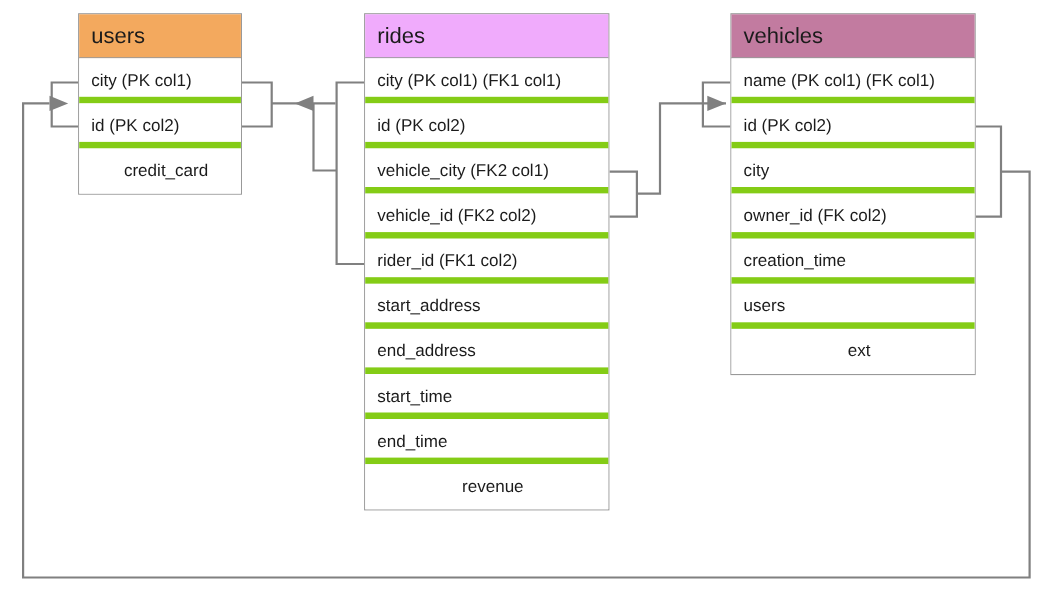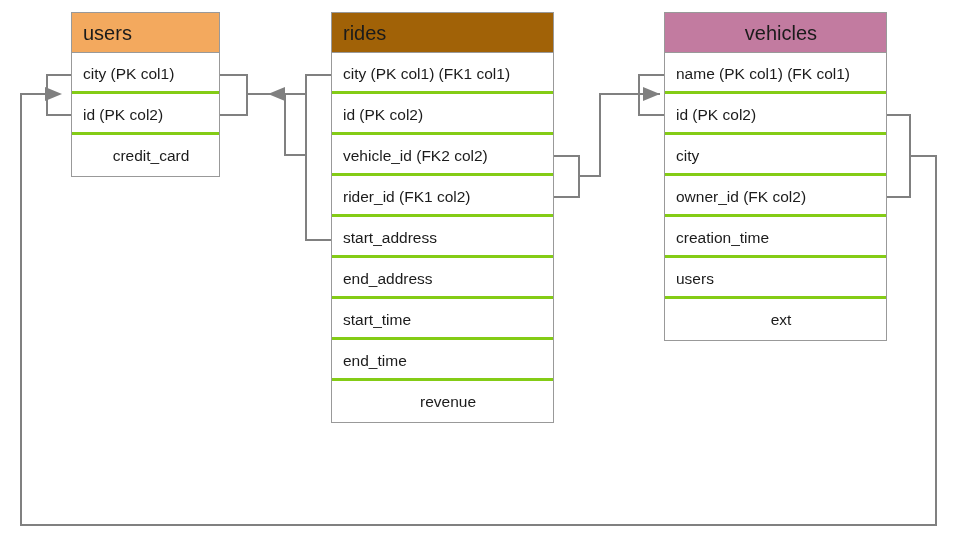--- a/index.html
+++ b/index.html
@@ -33,21 +33,21 @@
     white-space: nowrap;
     overflow: hidden;
   }
   .tbl-row {
     box-sizing: border-box;
     height: 41px;
     line-height: 41px;
     padding: 0 0 0 11px;
     font-size: 15.5px;
     color: #1b1b1b;
-    border-bottom: 3px solid #84cc16;
+    border-bottom: 6px solid #84cc16;
     white-space: nowrap;
     overflow: hidden;
     background: #ffffff;
   }
   .tbl-row.last { border-bottom: none; text-align: center; }
 
   #edges {
     position: absolute;
     left: 0; top: 0;
     width: 960px;
@@ -91,34 +91,35 @@
   </svg>
 
   <div class="table-box" style="left:71px; top:12px; width:149px;">
     <div class="tbl-header" style="background:#F3A95E;">users</div>
     <div class="tbl-row">city (PK col1)</div>
     <div class="tbl-row">id (PK col2)</div>
     <div class="tbl-row last">credit_card</div>
   </div>
 
   <div class="table-box" style="left:331px; top:12px; width:223px;">
-    <div class="tbl-header" style="background:#a16207;">rides</div>
+    <div class="tbl-header" style="background:#f0abfc;">rides</div>
     <div class="tbl-row">city (PK col1) (FK1 col1)</div>
     <div class="tbl-row">id (PK col2)</div>
+    <div class="tbl-row">vehicle_city (FK2 col1)</div>
     <div class="tbl-row">vehicle_id (FK2 col2)</div>
     <div class="tbl-row">rider_id (FK1 col2)</div>
     <div class="tbl-row">start_address</div>
     <div class="tbl-row">end_address</div>
     <div class="tbl-row">start_time</div>
     <div class="tbl-row">end_time</div>
     <div class="tbl-row last">revenue</div>
   </div>
 
   <div class="table-box" style="left:664px; top:12px; width:223px;">
-    <div class="tbl-header" style="background:#C27BA0;text-align:center;">vehicles</div>
+    <div class="tbl-header" style="background:#C27BA0;">vehicles</div>
     <div class="tbl-row">name (PK col1) (FK col1)</div>
     <div class="tbl-row">id (PK col2)</div>
     <div class="tbl-row">city</div>
     <div class="tbl-row">owner_id (FK col2)</div>
     <div class="tbl-row">creation_time</div>
     <div class="tbl-row">users</div>
     <div class="tbl-row last">ext</div>
   </div>
 
 </div>

